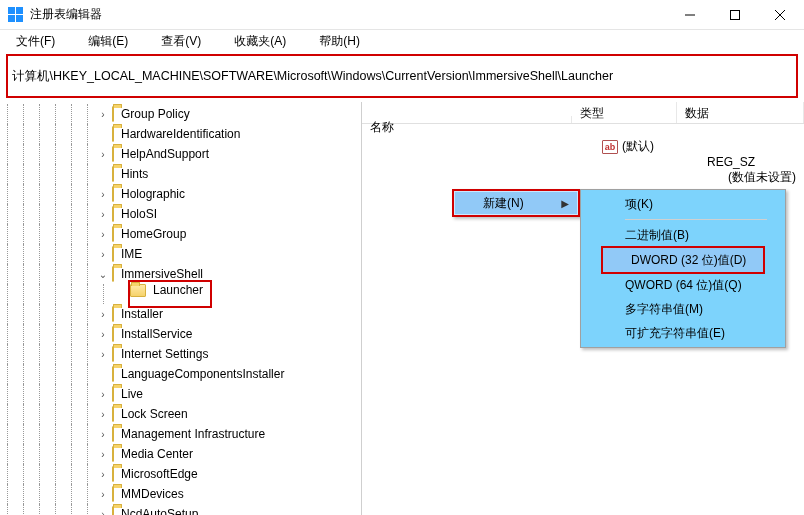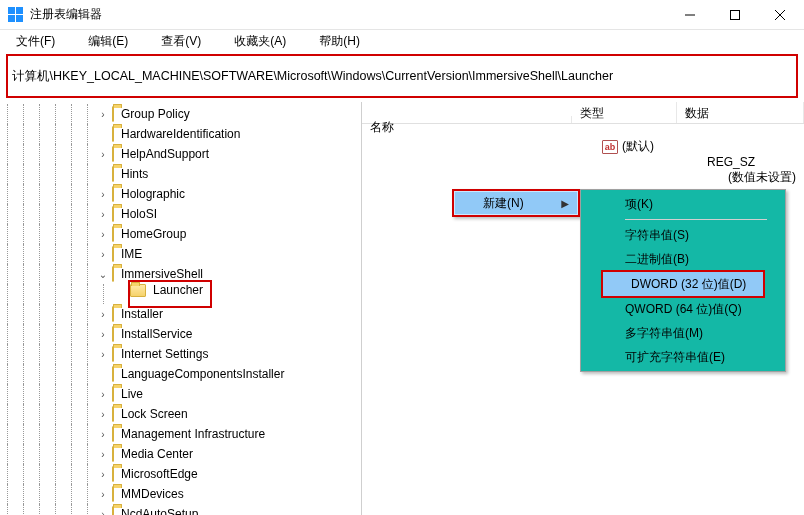--- a/index.html
+++ b/index.html
@@ -159,21 +159,21 @@
     font-size: 9px;
     font-weight: bold;
     display: inline-flex;
     align-items: center; justify-content: center;
     margin-right: 4px;
     border-radius: 1px;
   }
   
   .context-menu {
     position: absolute;
-    background: #14b8a6;
+    background: #7dd3fc;
     border: 1px solid #a0a0a0;
     box-shadow: 2px 2px 3px rgba(0,0,0,0.25);
     font-size: 12px;
   }
   .cm-item {
     height: 24px;
     display: flex;
     align-items: center;
     padding: 0 20px 0 28px;
     position: relative;
@@ -592,21 +592,20 @@
 <div class="context-menu menu1">
   <div class="cm-item hover">
     <span>新建(N)</span>
     <span class="cm-arrow">▶</span>
   </div>
 </div>
 
 <div class="context-menu menu2" id="menu2">
     <div class="cm-item">项(K)</div>
     <div class="cm-sep"></div>
-    <div class="cm-item">字符串值(S)</div>
     <div class="cm-item">二进制值(B)</div>
     <div class="dword-box">
       <div class="cm-item hover">DWORD (32 位)值(D)</div>
     </div>
     <div class="cm-item">QWORD (64 位)值(Q)</div>
     <div class="cm-item">多字符串值(M)</div>
     <div class="cm-item">可扩充字符串值(E)</div>
   </div>
 
 </body></html>

